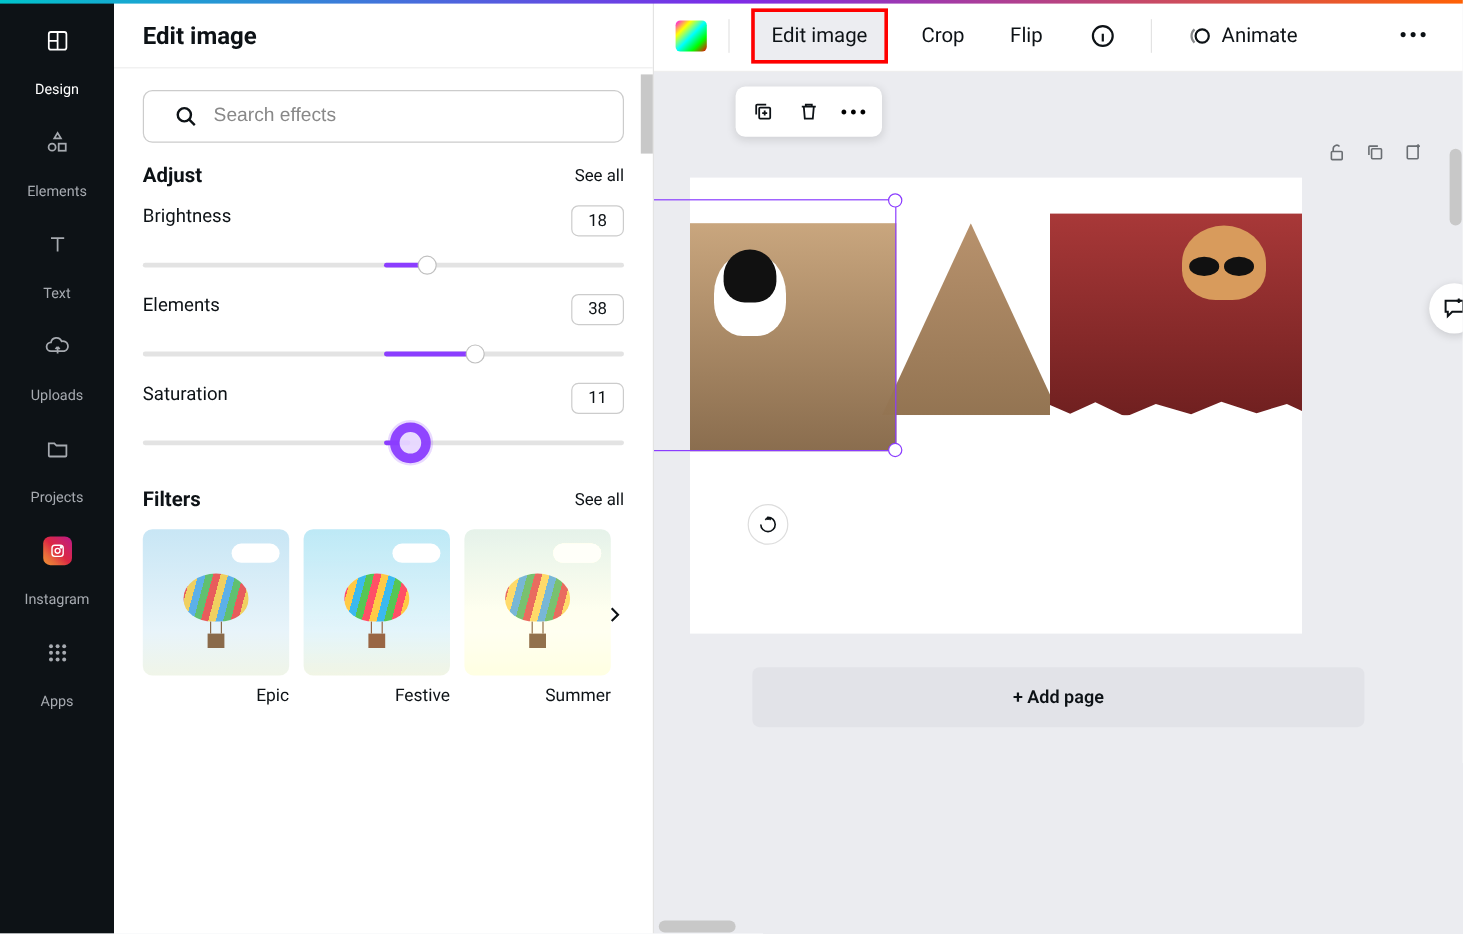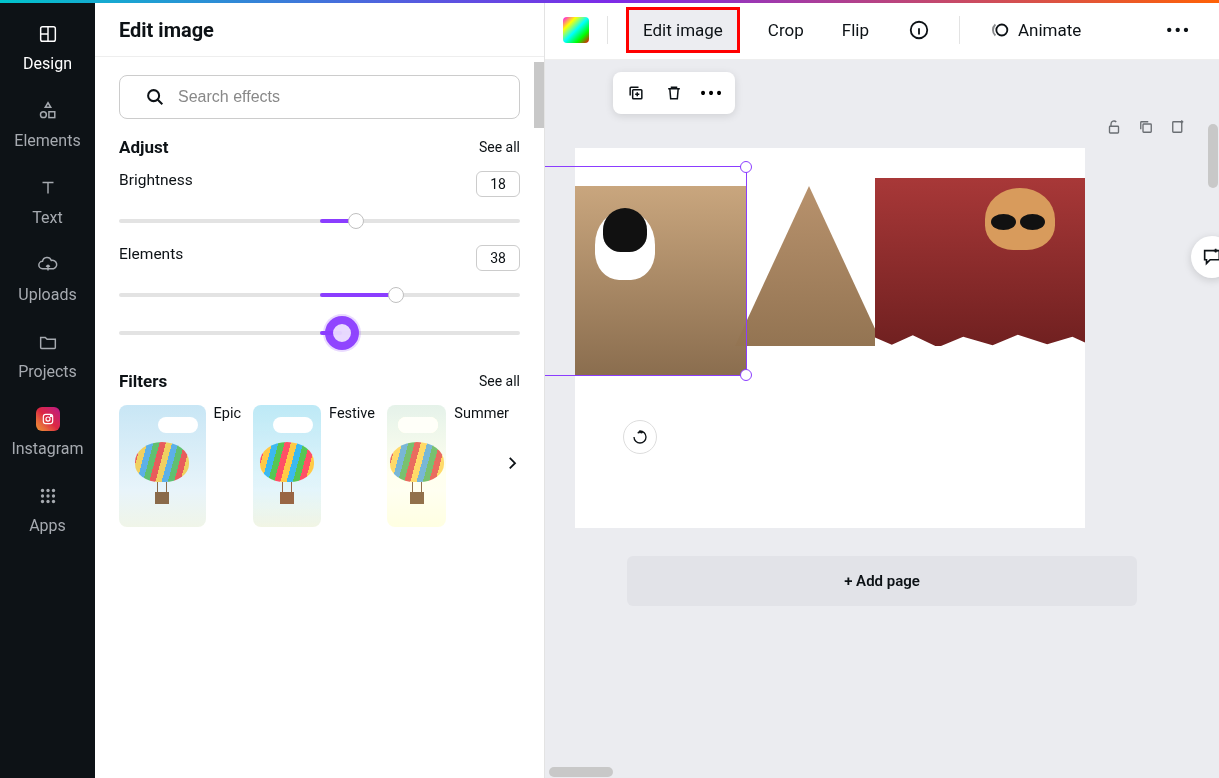--- a/index.html
+++ b/index.html
@@ -2,21 +2,21 @@
 <html><head>
 <meta charset="utf-8">
 <style>
 * { box-sizing: border-box; margin: 0; padding: 0; }
 body { font-family: -apple-system, BlinkMacSystemFont, "Segoe UI", Roboto, sans-serif; overflow: hidden; width: 1219px; height: 778px; background: #fff; }
 .app { display: flex; height: 100%; position: relative; }
 .top-gradient { position: absolute; top: 0; left: 0; right: 0; height: 3px; background: linear-gradient(90deg, #00c4cc, #7d2ae8, #ff6105); z-index: 100; }
 
 
 .sidebar { width: 95px; background: #0d1216; display: flex; flex-direction: column; align-items: center; padding-top: 12px; gap: 6px; flex-shrink: 0; }
-.sidebar-item { display: flex; flex-direction: column; align-items: center; gap: 8px; padding: 10px 4px; width: 100%; cursor: pointer; color: #a6aab0; font-size: 16px; }
+.sidebar-item { display: flex; flex-direction: column; align-items: center; gap: 21px; padding: 10px 4px; width: 100%; cursor: pointer; color: #a6aab0; font-size: 12px; }
 .sidebar-item.active { color: #fff; }
 .sidebar-item .icn { width: 24px; height: 24px; display: flex; align-items: center; justify-content: center; }
 .sidebar-item svg { width: 22px; height: 22px; }
 .insta-icn { width: 24px; height: 24px; border-radius: 6px; background: linear-gradient(45deg, #f09433, #e6683c 25%, #dc2743 50%, #cc2366 75%, #bc1888); display: flex; align-items: center; justify-content: center; }
 .insta-icn svg { width: 14px; height: 14px; }
 
 
 .left-panel { width: 450px; background: #fff; display: flex; flex-direction: column; border-right: 1px solid #e3e3e3; flex-shrink: 0; position: relative; }
 .panel-header { padding: 18px 24px 14px; font-size: 20px; font-weight: 700; color: #0d1216; border-bottom: 1px solid #eee; }
 .panel-body { overflow-y: auto; flex: 1; padding: 18px 24px 20px; }
@@ -48,21 +48,21 @@
 .adjust-val { border: 1px solid #ccc; border-radius: 6px; padding: 4px 0; width: 44px; text-align: center; font-size: 14px; color: #0d1216; }
 .slider-track { position: relative; height: 28px; display: flex; align-items: center; }
 .track-bg { position: absolute; height: 4px; background: #e3e3e3; border-radius: 2px; left: 0; right: 0; }
 .track-fill { position: absolute; height: 4px; background: #8b3dff; border-radius: 2px; }
 .slider-thumb { position: absolute; width: 16px; height: 16px; border-radius: 50%; background: #fff; border: 1px solid #c0c0c0; transform: translateX(-50%); }
 .slider-thumb.big { width: 34px; height: 34px; background: #fff; border: 8px solid #8b3dff; box-shadow: 0 0 0 0; opacity: 0.95; }
 .slider-thumb.big::after { content:''; position:absolute; inset:-10px; border-radius:50%; background:#8b3dff33; z-index:-1;}
 
 .filters { margin-top: 24px; }
 .filter-grid { display: flex; gap: 12px; position: relative; }
-.filter-card { width: 122px; display: flex; flex-direction: row; align-items: flex-start; gap: 8px; flex-shrink: 0; }
+.filter-card { width: 122px; display: flex; flex-direction: column; align-items: flex-end; gap: 8px; flex-shrink: 0; }
 .filter-thumb { width: 122px; height: 122px; border-radius: 8px; background: linear-gradient(#c8e6f5, #e8f4fa 70%, #f0f5e8); position: relative; overflow: hidden; }
 .balloon { position: absolute; left: 50%; top: 30%; transform: translateX(-50%); }
 .balloon-top { width: 54px; height: 40px; border-radius: 50% 50% 45% 45%; background: repeating-linear-gradient(105deg, #e85c5c 0 6px, #f0d060 6px 12px, #5cb0e8 12px 18px, #60c070 18px 24px); }
 .balloon-basket { width: 14px; height: 12px; background: #8a6a4a; margin: 10px auto 0; position: relative; }
 .balloon-basket::before, .balloon-basket::after { content: ''; position: absolute; top: -10px; width: 1px; height: 10px; background: #8a6a4a; }
 .balloon-basket::before { left: 2px; } .balloon-basket::after { right: 2px; }
 .cloud { position: absolute; width: 40px; height: 16px; background: #fff; border-radius: 10px; top: 12px; right: 8px; }
 .filter-name { font-size: 14.5px; color: #0d1216; }
 .filter-chevron { position: absolute; right: -6px; top: 50%; transform: translateY(-60%); width: 28px; height: 28px; display: flex; align-items: center; justify-content: center; cursor: pointer; }
 
@@ -227,20 +227,24 @@
           <span class="adjust-val">38</span>
         </div>
         <div class="slider-track">
           <div class="track-bg"></div>
             <div class="track-fill" style="left:50%;width:19%"></div>
           <div class="slider-thumb" style="left:69%"></div>
         </div>
       </div>
 
       <div class="adjust-row">
+        <div class="adjust-top">
+          <span class="adjust-label">Saturation</span>
+          <span class="adjust-val">11</span>
+        </div>
         <div class="slider-track">
           <div class="track-bg"></div>
             <div class="track-fill" style="left:50%;width:5.5%"></div>
           <div class="slider-thumb big" style="left:55.5%"></div>
         </div>
       </div>
 
       <div class="filters">
         <div class="section-head">
           <div class="section-title">Filters</div>

